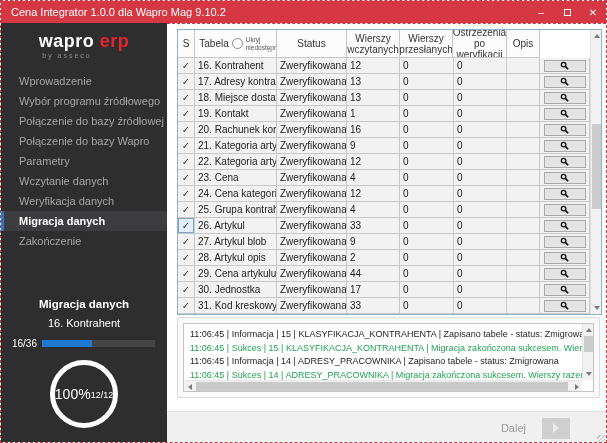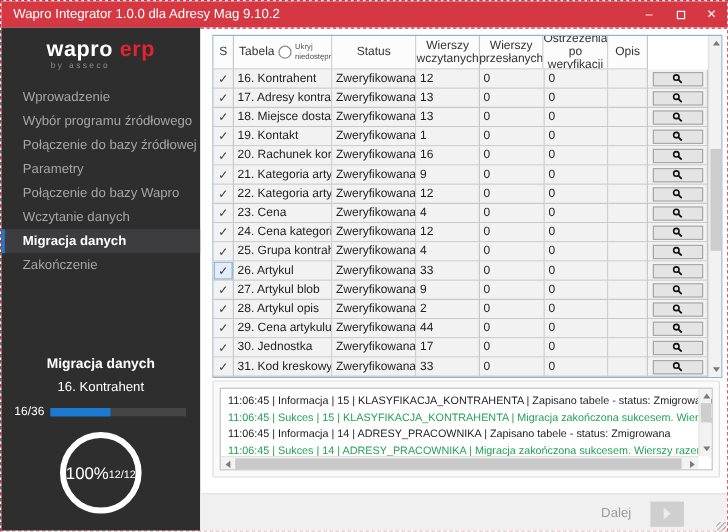--- a/index.html
+++ b/index.html
@@ -129,21 +129,21 @@
   .next-btn .chev { width:0; height:0; border-top:5px solid transparent; border-bottom:5px solid transparent; border-left:6px solid #ececec; }
   .grip { position:absolute; right:1px; bottom:1px; width:8px; height:8px;
     background:repeating-linear-gradient(135deg, transparent 0 2px, #bbb 2px 3px); }
 </style>
 </head>
 <body>
 
 <div class="window">
 
   <div class="titlebar">
-    <div class="title">Wapro Integrator 1.0.0 dla Adresy Mag 9.10.2</div>
+    <div class="title">Cena Integrator 1.0.0 dla Wapro Mag 9.10.2</div>
     <div class="win-controls">
       <div class="win-btn">–</div>
       <div class="win-btn max">
           <span></span>
         </div>
       <div class="win-btn">✕</div>
     </div>
   </div>
 
   <div class="body">
@@ -154,26 +154,27 @@
         <div class="byline">by asseco</div>
       </div>
       <div class="nav">
 
           <div class="nav-item">Wprowadzenie</div>
 
           <div class="nav-item">Wybór programu źródłowego</div>
 
           <div class="nav-item">Połączenie do bazy źródłowej</div>
 
+          <div class="nav-item">Połączenie do bazy Wapro</div>
+
           <div class="nav-item">Parametry</div>
 
-          <div class="nav-item">Połączenie do bazy Wapro</div>
-
           <div class="nav-item">Wczytanie danych</div>
 
+          <div class="nav-item">Weryfikacja danych</div>
 
           <div class="nav-item active">Migracja danych</div>
 
           <div class="nav-item">Zakończenie</div>
 
       </div>
       <div class="side-status">
         <div class="ss-heading">Migracja danych</div>
         <div class="ss-table">16. Kontrahent</div>
         <div class="ss-barrow">

